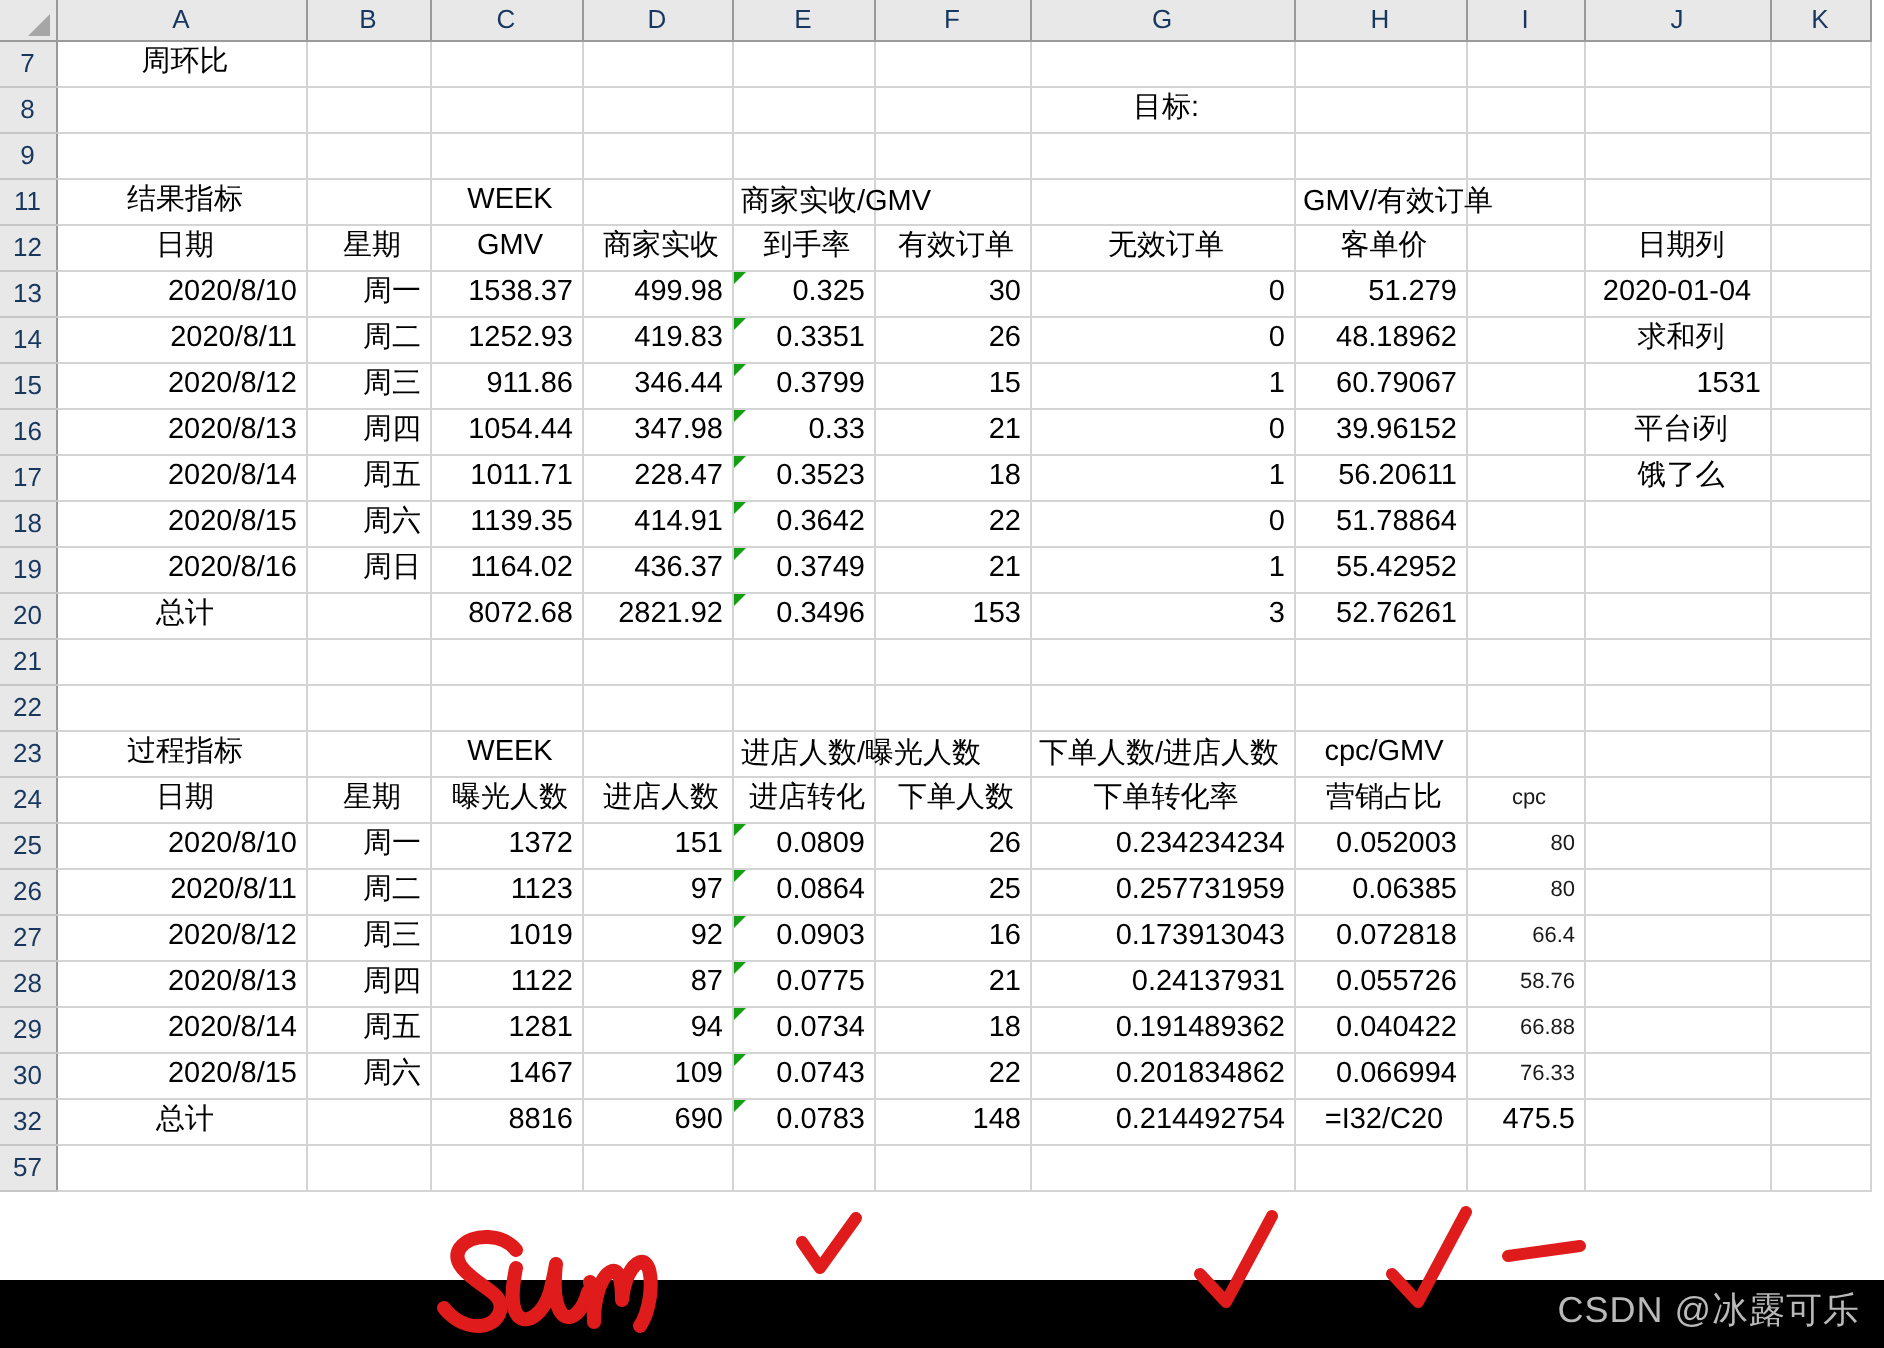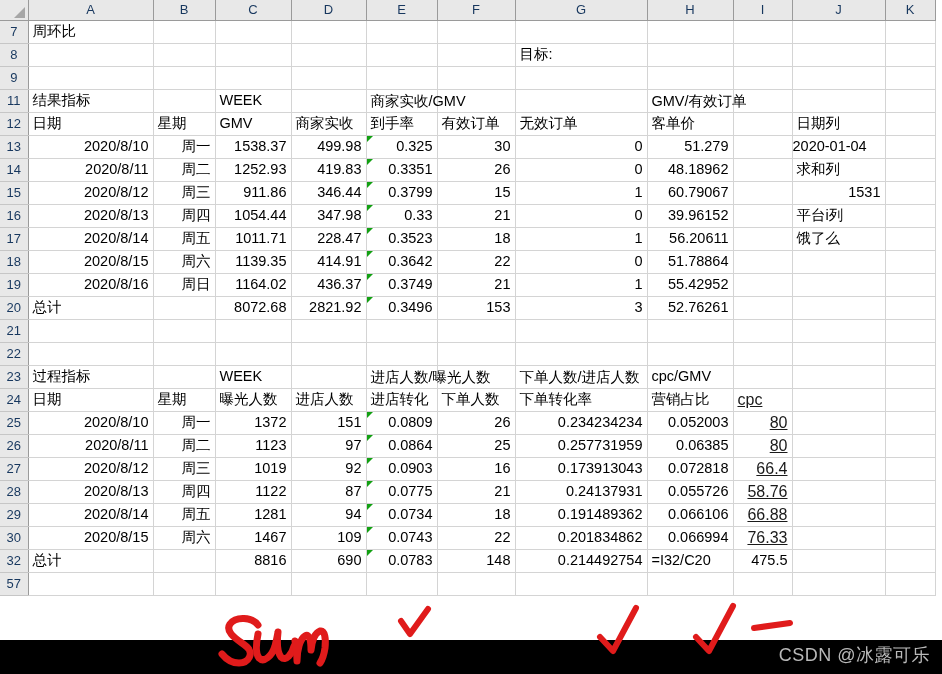--- a/index.html
+++ b/index.html
@@ -80,24 +80,24 @@
     border-right: 1px solid #d4d4d4;
     border-bottom: 1px solid #d4d4d4;
     height: 23px;
     vertical-align: middle;
     padding: 0 3px;
     font-size: 14.5px;
     line-height: 1;
     position: relative;
   }
   td.cell.num { text-align: right; padding-right: 4px; }
-  td.cell.txt { text-align: left;  padding-left: 4px; }
-  td.cell.ctr { text-align: left; }
+  td.cell.txt { text-align: center;  padding-left: 4px; }
+  td.cell.ctr { text-align: center; }
   td.cell.overflow { overflow: visible; margin-top: 20px; }
-  td.cell.small { font-size: 16px; color: #1a1a1a; text-decoration: underline; }
+  td.cell.small { font-size: 11px; color: #1a1a1a; }
 
   
   td.cell.flag::before {
     content: "";
     position: absolute;
     left: 0; top: 0;
     width: 0; height: 0;
     border-left: 6px solid #12a012;
     border-bottom: 6px solid transparent;
   }
@@ -508,21 +508,21 @@
 
       <tr>
         <td class="rowhead">29</td>
         <td class="cell num">2020/8/14</td>
         <td class="cell num">周五</td>
         <td class="cell num">1281</td>
         <td class="cell num">94</td>
         <td class="cell num flag">0.0734</td>
         <td class="cell num">18</td>
         <td class="cell num">0.191489362</td>
-        <td class="cell num">0.066106</td>
+        <td class="cell num">0.040422</td>
         <td class="cell num small">66.88</td>
         <td class="cell"></td>
         <td class="cell"></td>
       </tr>
 
       <tr>
         <td class="rowhead">30</td>
         <td class="cell num">2020/8/15</td>
         <td class="cell num">周六</td>
         <td class="cell num">1467</td>

